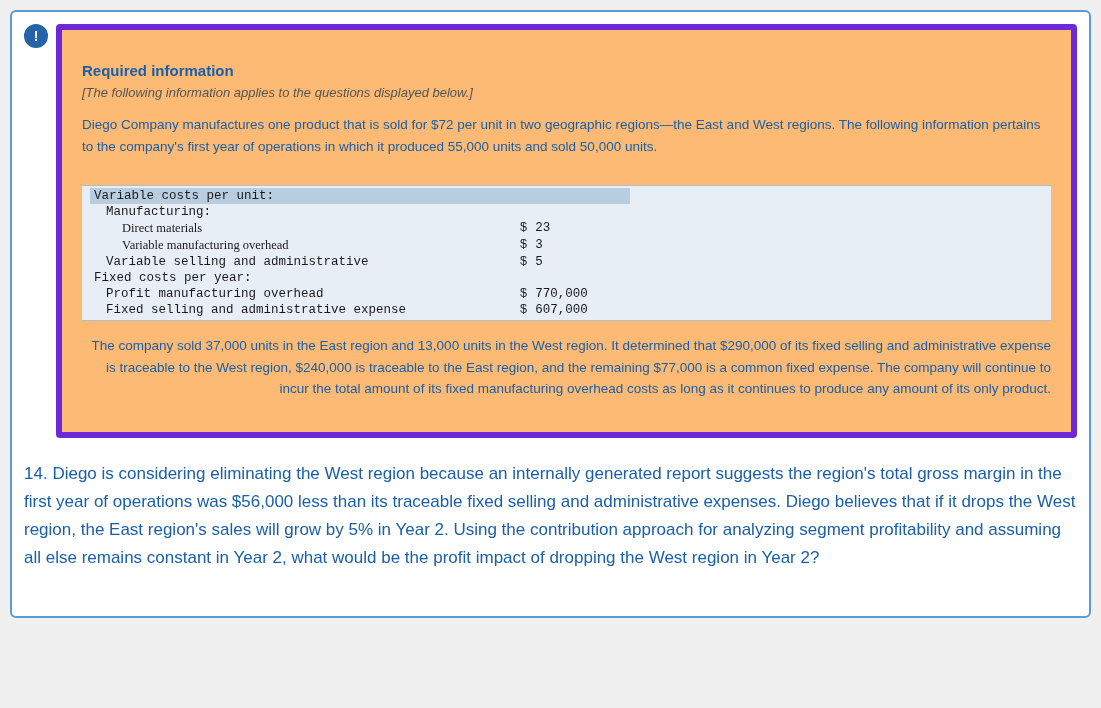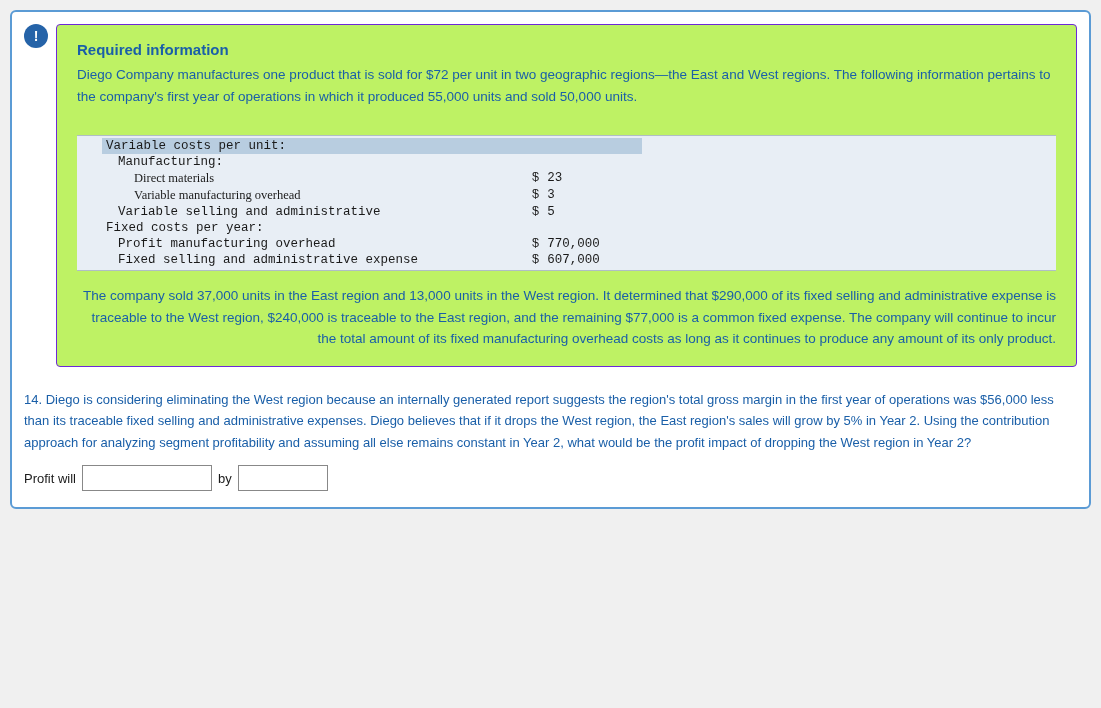--- a/index.html
+++ b/index.html
@@ -34,25 +34,25 @@
       background: #2563a8;
       border-radius: 50%;
       display: flex;
       align-items: center;
       justify-content: center;
       color: white;
       font-weight: bold;
       font-size: 14px;
     }
     .required-section {
-      border: 1px solid #6d28d9;
+      border: 6px solid #6d28d9;
       border-radius: 4px;
       margin: 12px 12px 12px 44px;
-      padding: 16px 20px;
-      background: #bef264;
+      padding: 32px 20px;
+      background: #fdba74;
     }
     .required-title {
       color: #1a5fa8;
       font-weight: bold;
       font-size: 15px;
       margin-bottom: 6px;
     }
     .required-subtitle {
       color: #555;
       font-style: italic;
@@ -71,21 +71,21 @@
       margin-bottom: 14px;
       border-top: 1px solid #b0bec5;
       border-bottom: 1px solid #b0bec5;
     }
     .cost-table {
       width: 100%;
       max-width: 540px;
       font-family: 'Courier New', monospace;
       font-size: 12.5px;
       border-collapse: collapse;
-      margin-left: 25px;
+      margin-left: 8px;
     }
     .cost-table td {
       padding: 1px 4px;
       vertical-align: top;
       color: #1a1a1a;
     }
     .cost-table .label-cell {
       width: 340px;
     }
     .cost-table .dollar-cell {
@@ -105,23 +105,23 @@
       color: #1a5fa8;
       font-size: 13.5px;
       line-height: 1.6;
       text-align: right;
     }
     .question-section {
       padding: 10px 12px 16px 12px;
     }
     .question-text {
       color: #1a5fa8;
-      font-size: 13px;
+      font-size: 17px;
       line-height: 1.65;
-      margin-bottom: 12px;
+      margin-bottom: 28px;
     }
     .answer-row {
       display: flex;
       align-items: center;
       gap: 6px;
       margin-top: 8px;
     }
     .answer-label {
       font-size: 13px;
       color: #1a1a1a;
@@ -150,20 +150,21 @@
 <body>
 
 <div class="outer-wrapper">
 
   <div class="alert-icon">
     <span>!</span>
   </div>
 
   <div class="required-section">
     <div class="required-title">Required information</div>
+    <div class="required-subtitle">[The following information applies to the questions displayed below.]</div>
     <div class="required-body">Diego Company manufactures one product that is sold for $72 per unit in two geographic regions—the East and West regions. The following information pertains to the company's first year of operations in which it produced 55,000 units and sold 50,000 units.</div>
 
     <div class="cost-table-wrapper">
       <table class="cost-table">
         <tbody>
           <tr class="section-header">
             <td class="label-cell">Variable costs per unit:</td>
             <td class="dollar-cell"></td>
             <td class="value-cell"></td>
           </tr>
@@ -208,21 +209,15 @@
 
     <div class="required-footer">The company sold 37,000 units in the East region and 13,000 units in the West region. It determined that $290,000 of its fixed selling and administrative expense is traceable to the West region, $240,000 is traceable to the East region, and the remaining $77,000 is a common fixed expense. The company will continue to incur the total amount of its fixed manufacturing overhead costs as long as it continues to produce any amount of its only product.</div>
   </div>
 
   <div class="question-section">
     <div class="question-text">
       <span>14.</span>
       <span>Diego is considering eliminating the West region because an internally generated report suggests the region's total gross margin in the first year of operations was $56,000 less than its traceable fixed selling and administrative expenses. Diego believes that if it drops the West region, the East region's sales will grow by 5% in Year 2. Using the contribution approach for analyzing segment profitability and assuming all else remains constant in Year 2, what would be the profit impact of dropping the West region in Year 2?</span>
     </div>
 
-    <div class="answer-row">
-      <span class="answer-label">Profit will</span>
-      <input class="answer-input" type="text" style="">
-      <span class="answer-by">by</span>
-      <input class="answer-input2" type="text" style="">
-    </div>
   </div>
 
 </div>
 
 </body></html>

